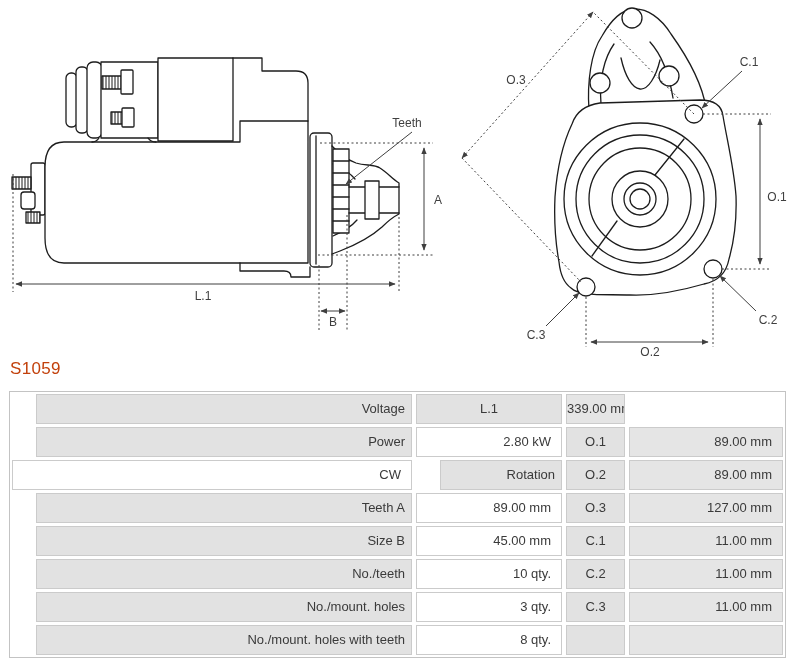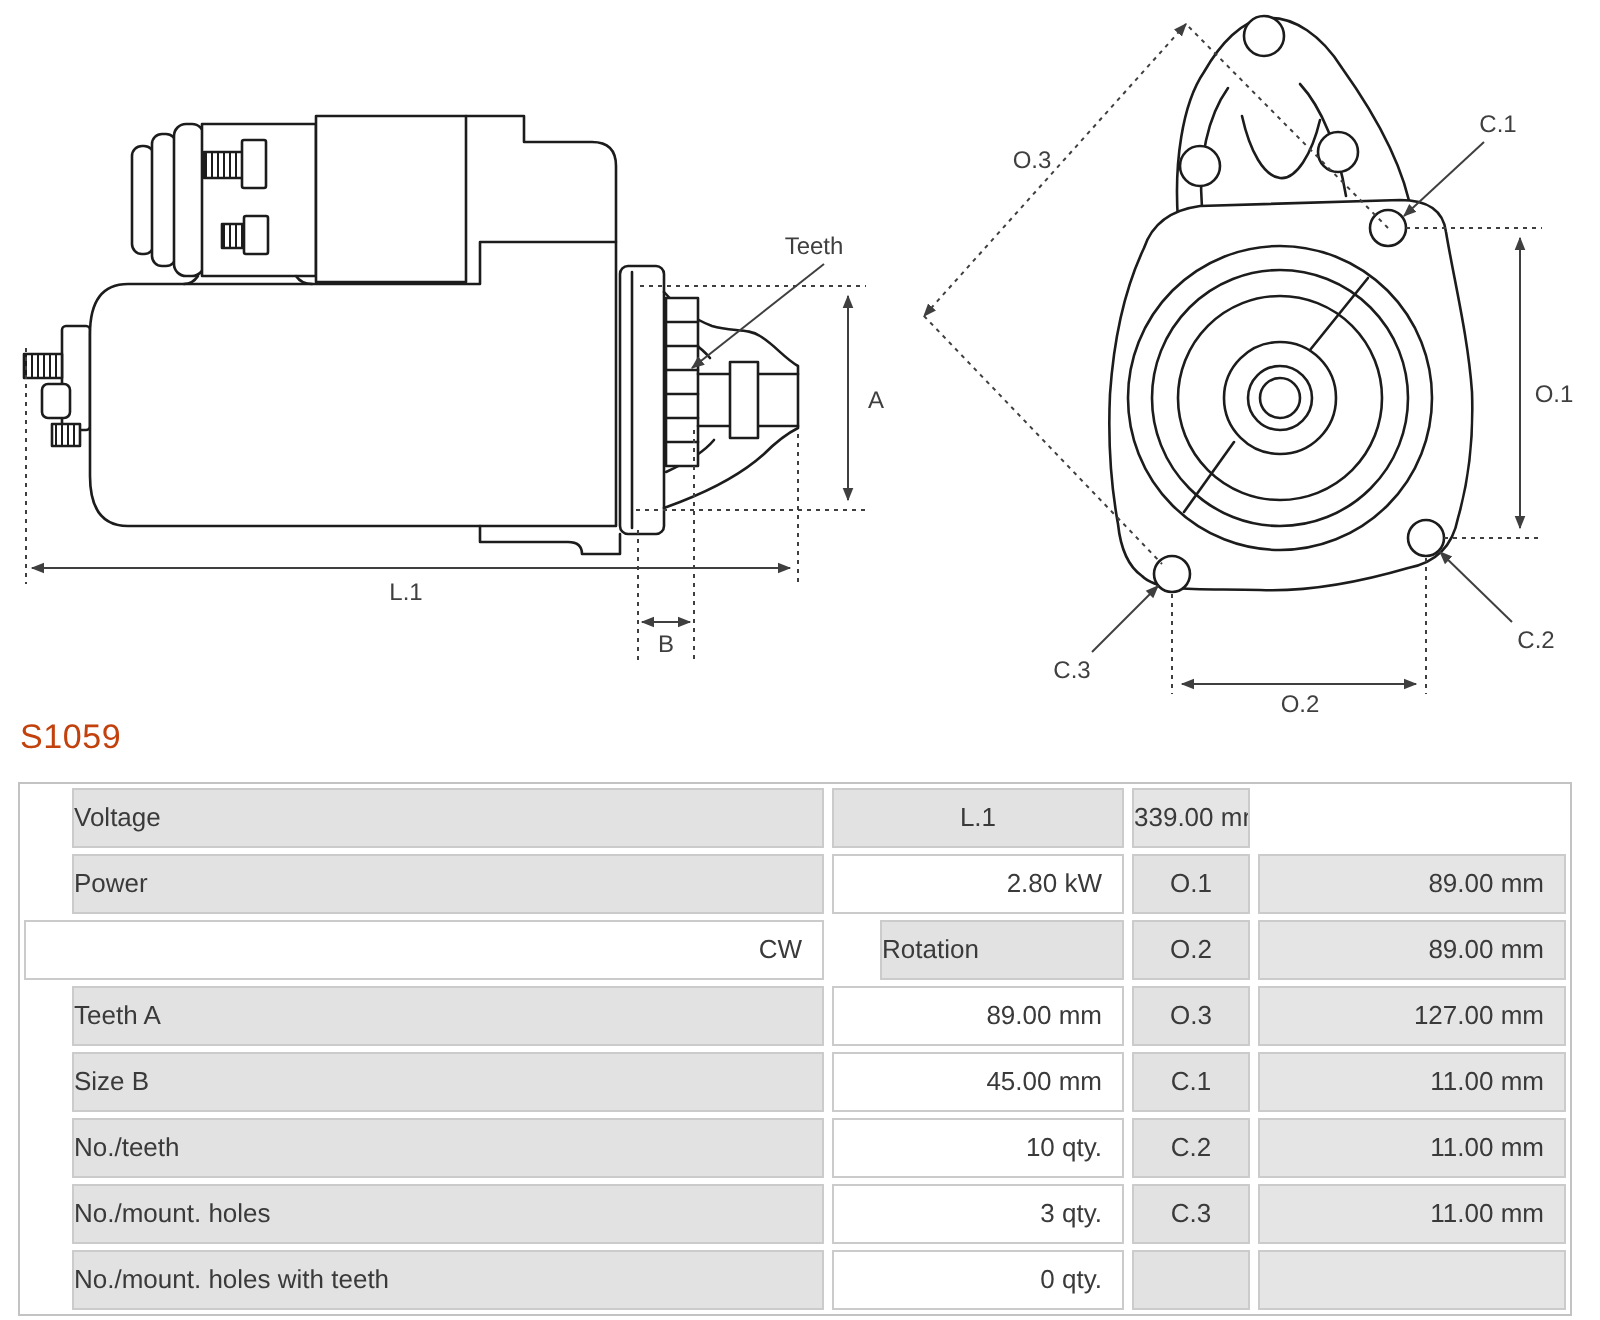--- a/index.html
+++ b/index.html
@@ -23,21 +23,21 @@
   .trow {
     display:grid; grid-template-columns:400px 146px 59px auto;
     column-gap:4px; margin-bottom:3px;
   }
   .trow:last-child { margin-bottom:0; }
   .cell {
     box-sizing:border-box; height:30px; line-height:28px;
     border:1px solid #cbcbcb; font-size:13px; color:#3a3a3a;
     white-space:nowrap; overflow:hidden;
   }
-  .lbl  { background:#e2e2e2; text-align:left; padding-right:19px;margin-left:24px; }
+  .lbl  { background:#e2e2e2; text-align:right; padding-right:6px;margin-left:24px; }
   .val  { background:#ffffff; text-align:right; padding-right:10px; }
   .dim  { background:#e2e2e2; text-align:center; }
   .val2 { background:#e5e5e5; text-align:right; padding-right:10px; }
 </style>
 </head>
 <body>
 
 <div class="canvas">
 
   <svg class="diagram" width="800" height="360" viewBox="0 0 800 360">
@@ -242,19 +242,19 @@
 
     <div class="trow">
       <div class="cell lbl">No./mount. holes</div>
       <div class="cell val">3 qty.</div>
       <div class="cell dim">C.3</div>
       <div class="cell val2">11.00 mm</div>
     </div>
 
     <div class="trow">
       <div class="cell lbl">No./mount. holes with teeth</div>
-      <div class="cell val">0 qty.</div>
+      <div class="cell val">8 qty.</div>
       <div class="cell dim"></div>
       <div class="cell val2"></div>
     </div>
 
   </div>
 </div>
 
 </body></html>

